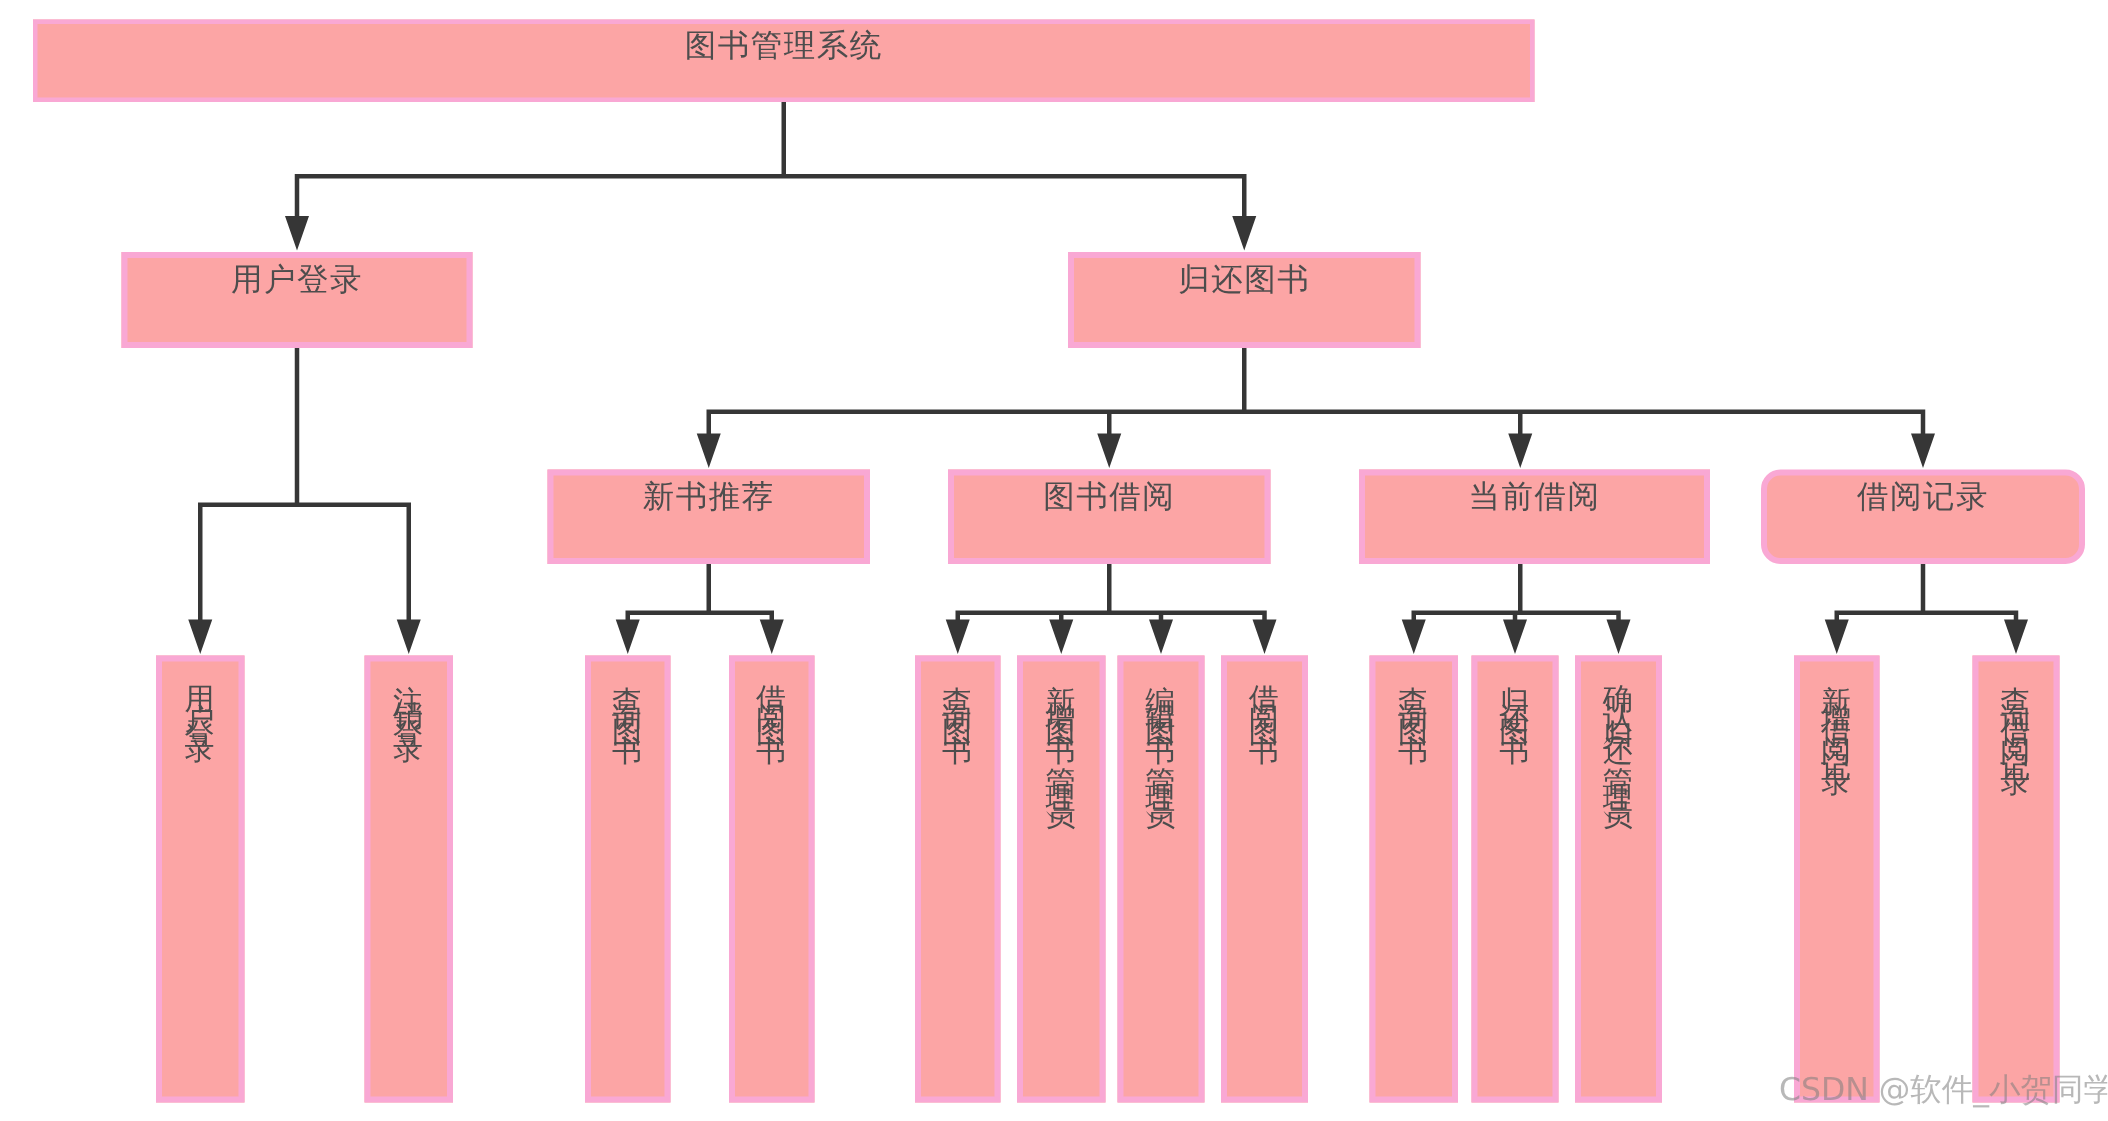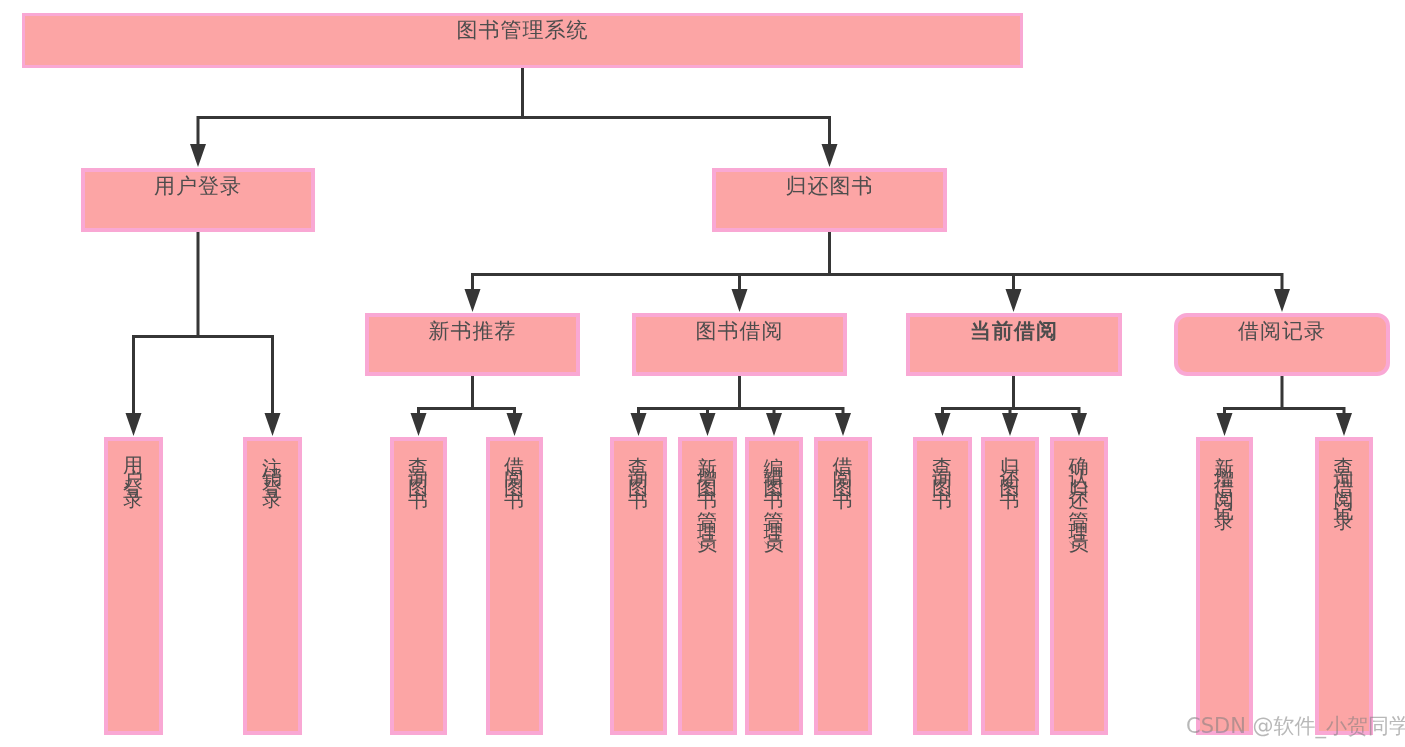--- a/index.html
+++ b/index.html
@@ -89,21 +89,21 @@
   <div class="box hbox" style="left:712px; top:168px; width:235px; height:64px;">
     <span>归还图书</span>
   </div>
 
   <div class="box hbox" style="left:365px; top:313px; width:215px; height:63px;">
     <span>新书推荐</span>
   </div>
   <div class="box hbox" style="left:632px; top:313px; width:215px; height:63px;">
     <span>图书借阅</span>
   </div>
-  <div class="box hbox" style="left:906px; top:313px; width:216px; height:63px;font-weight:bold;">
+  <div class="box hbox" style="left:906px; top:313px; width:234px; height:63px;">
     <span>当前借阅</span>
   </div>
   <div class="box hbox" style="left:1174px; top:313px; width:216px; height:63px;border-radius:13px;">
     <span>借阅记录</span>
   </div>
 
   <div class="box vbox" style="left:104px; width:59px;">
     <span class="vtext">用户登录</span>
   </div>
   <div class="box vbox" style="left:243px; width:59px;">

